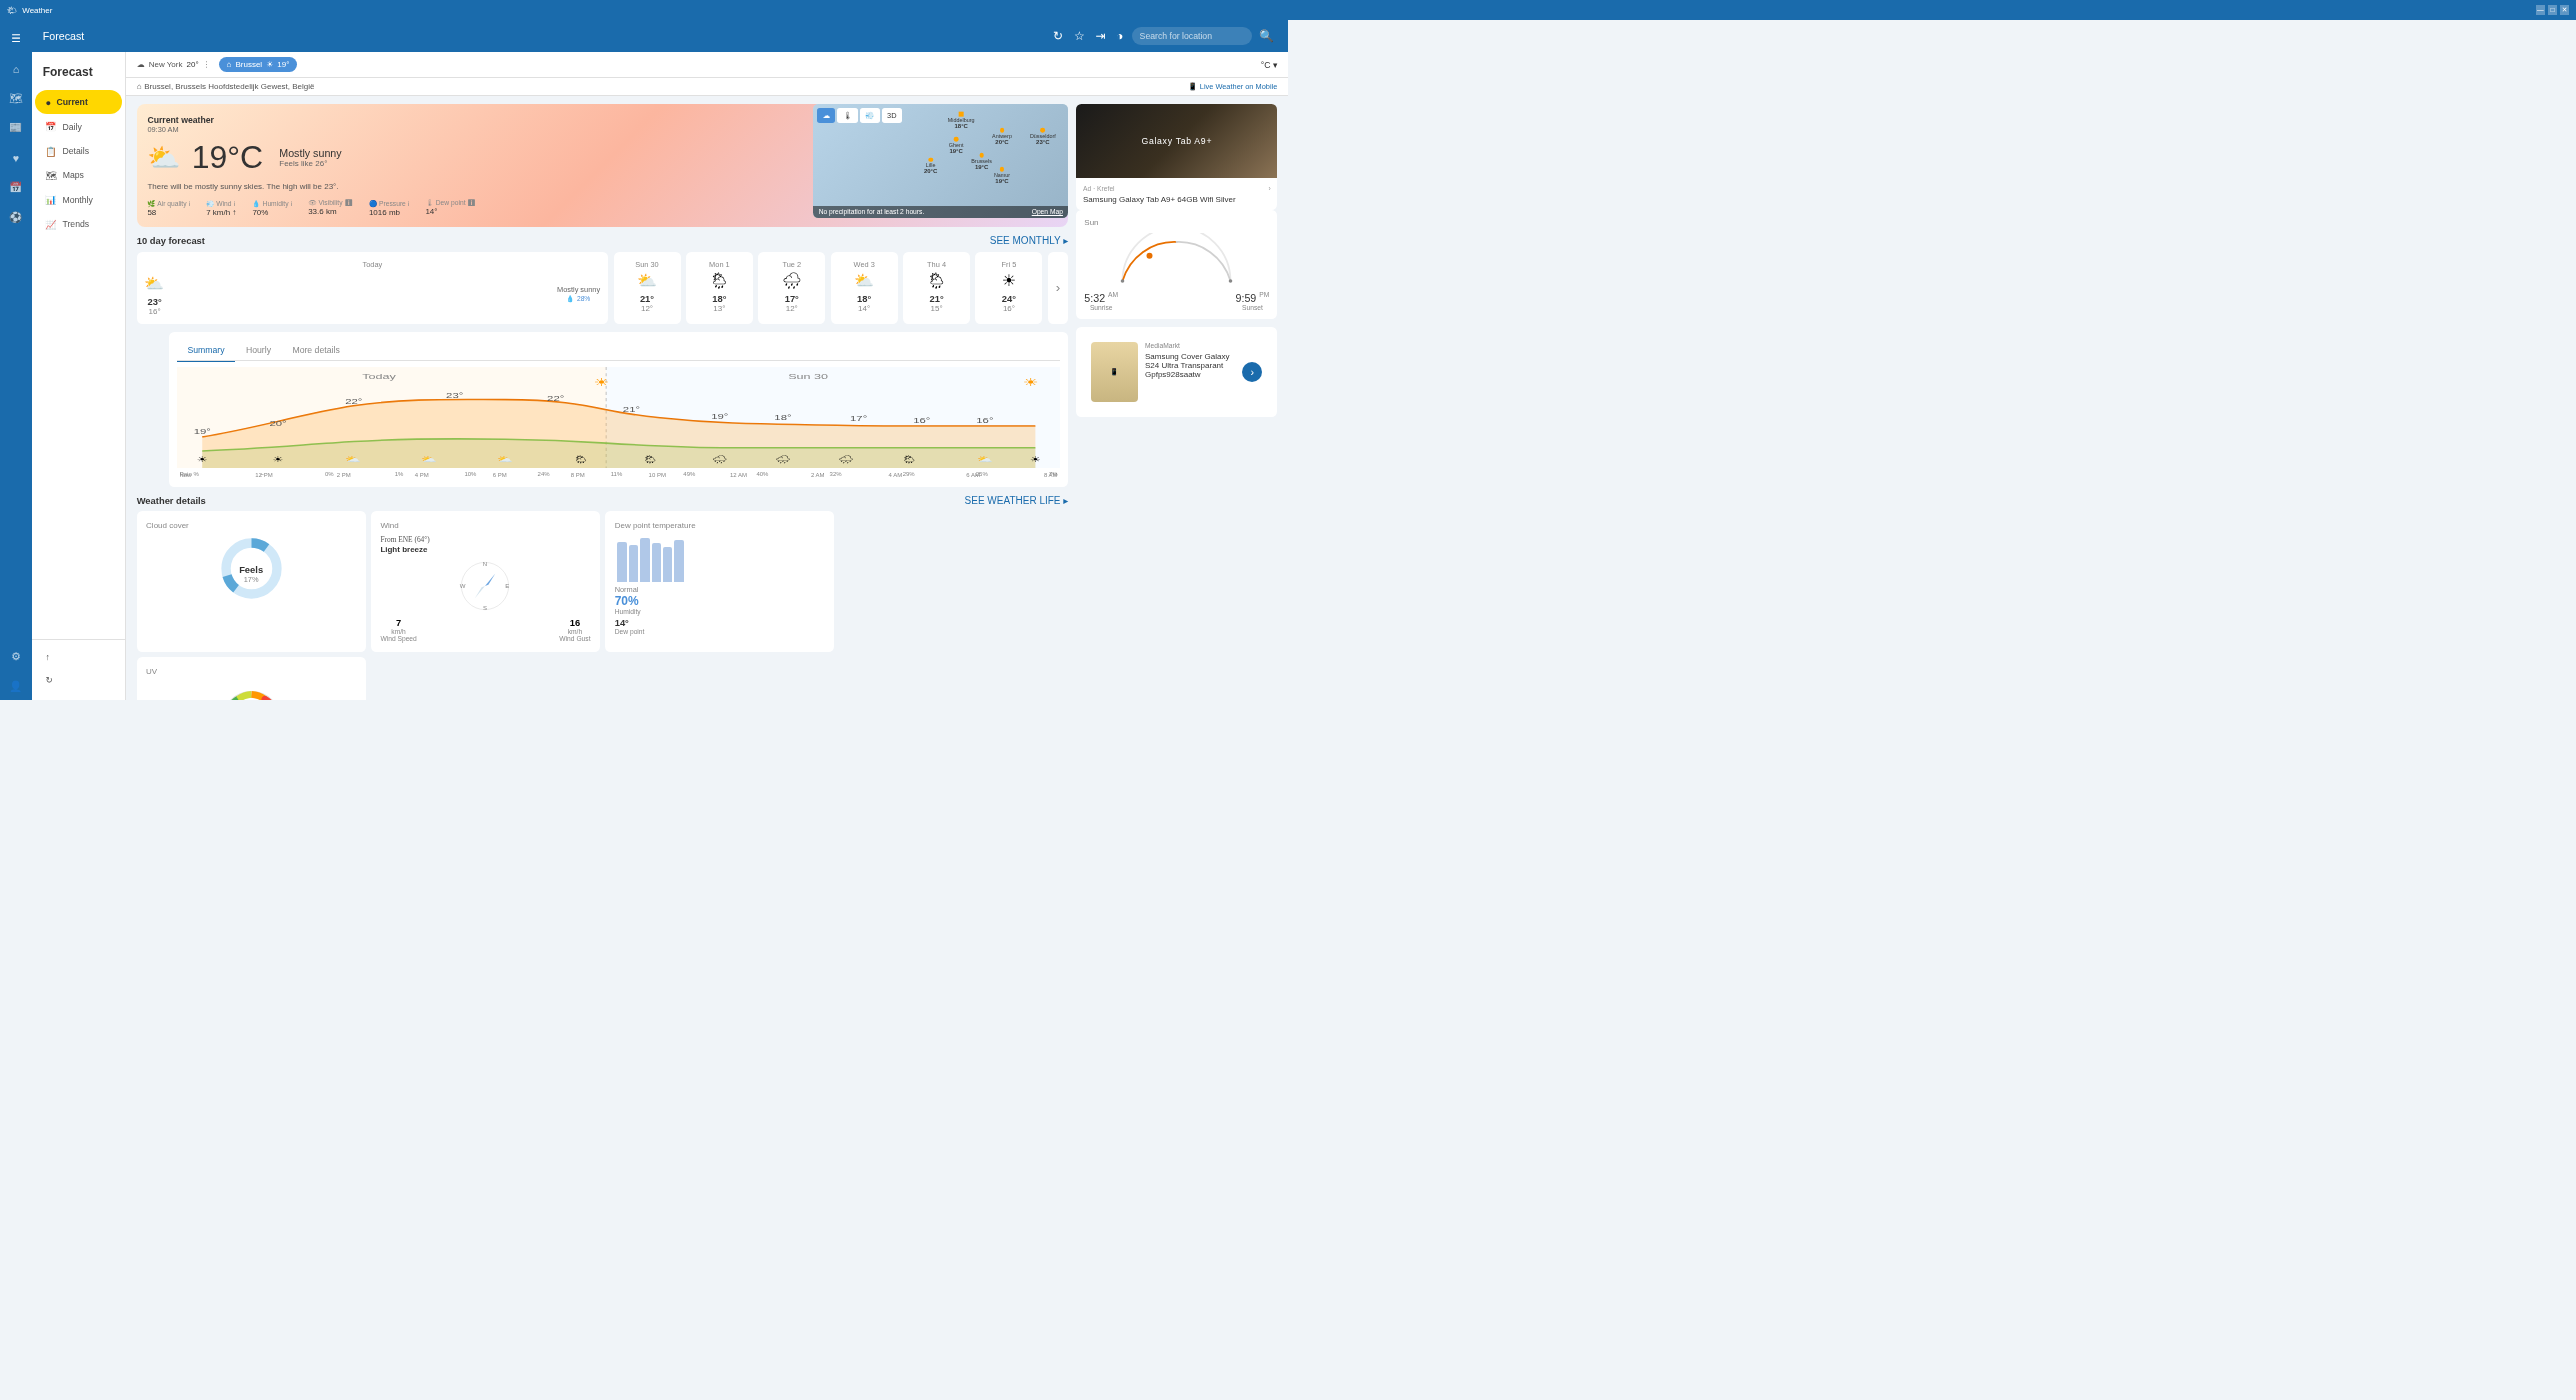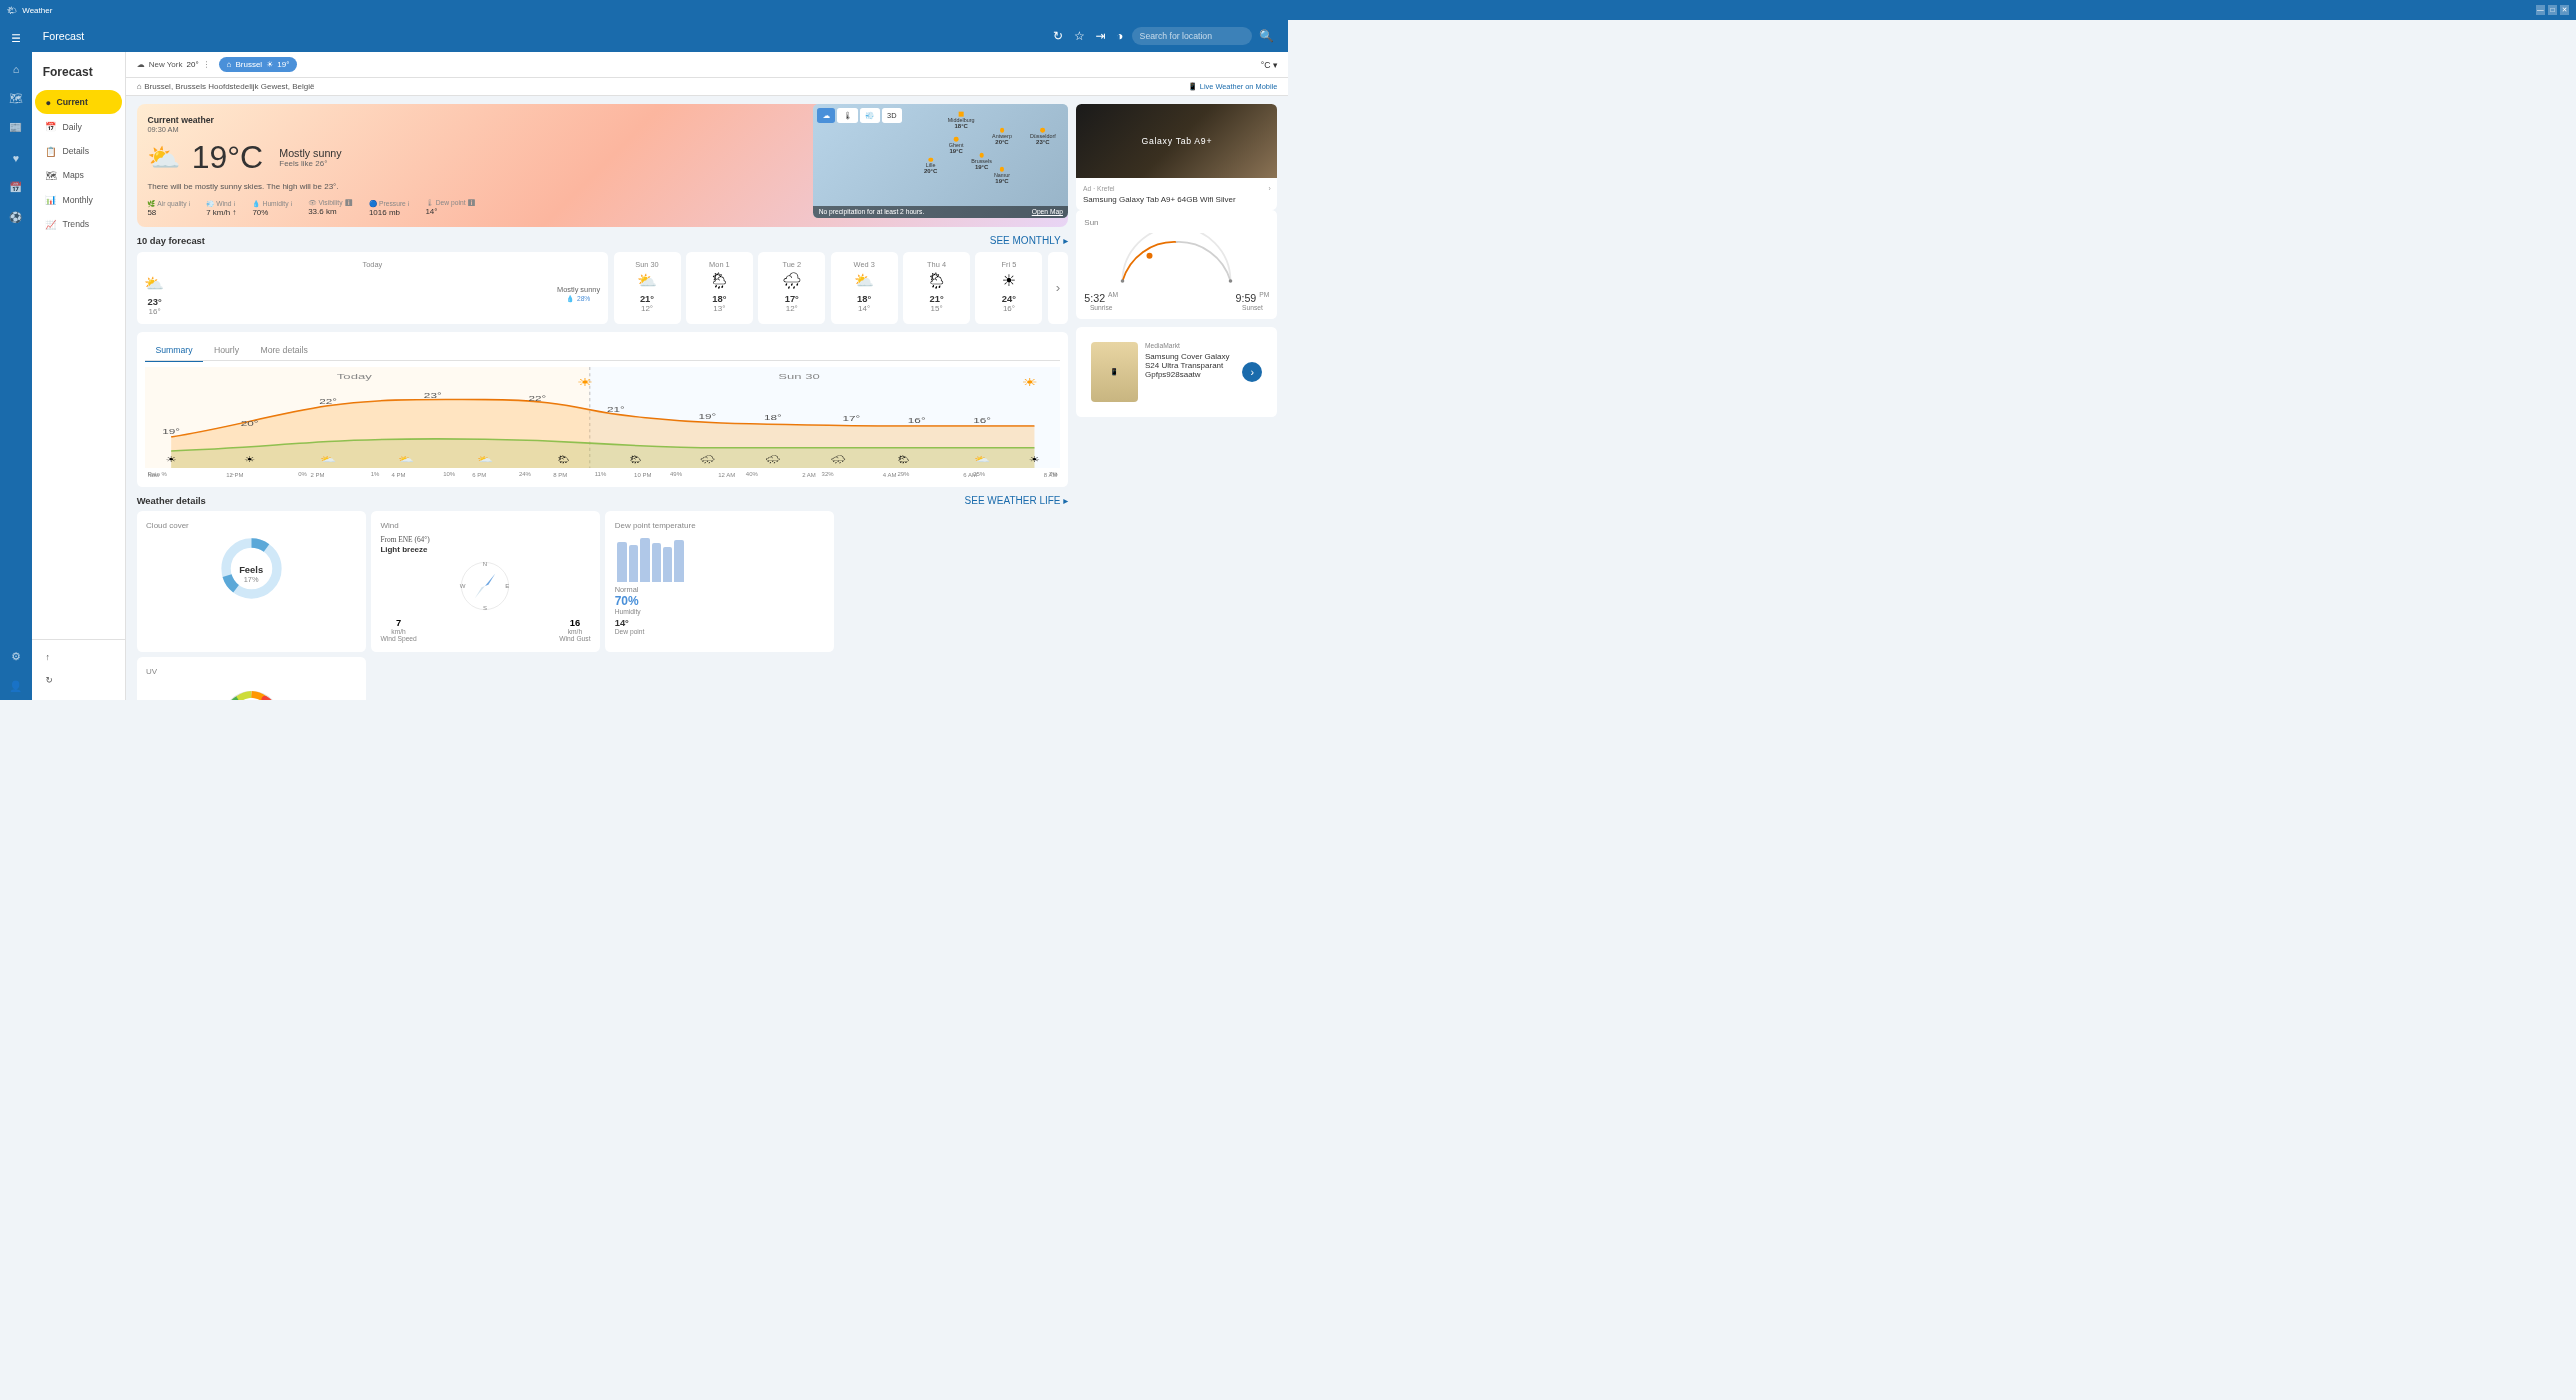--- a/index.html
+++ b/index.html
@@ -631,21 +631,21 @@
                   <div class="fc-high">24°</div>
                   <div class="fc-low">16°</div>
                 </div>
 
                 <div class="forecast-card" style="min-width:20px; display:flex; align-items:center; justify-content:center;">
                   <span style="font-size:13.4px; color:#888;">›</span>
                 </div>
               </div>
             </div>
 
-            <div style="background:white; border-radius:5.4px; padding:8px; margin-bottom:8px;">
+            <div style="background:white; border-radius:5.4px; padding:8px; margin-bottom:8px;margin-left:32px;">
               <div class="summary-tabs">
                 <div class="summary-tab active">Summary</div>
                 <div class="summary-tab">Hourly</div>
                 <div class="summary-tab">More details</div>
               </div>
 
               <div style="position:relative; height:101px;">
                 <svg width="100%" height="100%" viewBox="0 0 700 130" preserveAspectRatio="none">
 
                   <rect x="0" y="0" width="340" height="130" fill="#fff5e6" opacity="0.5"></rect>

